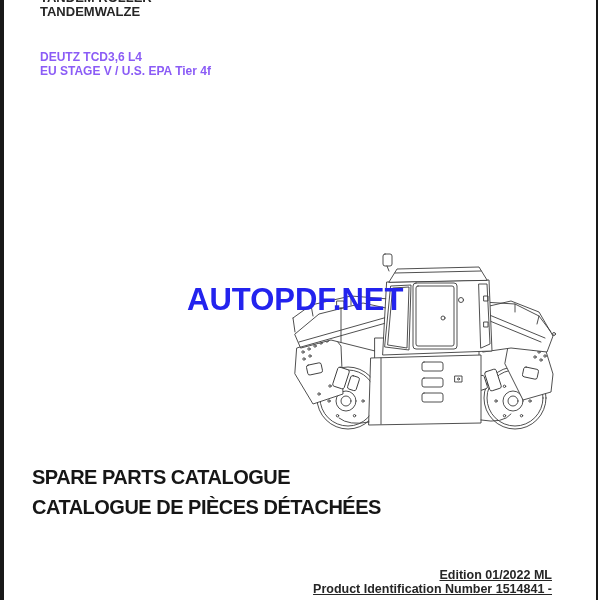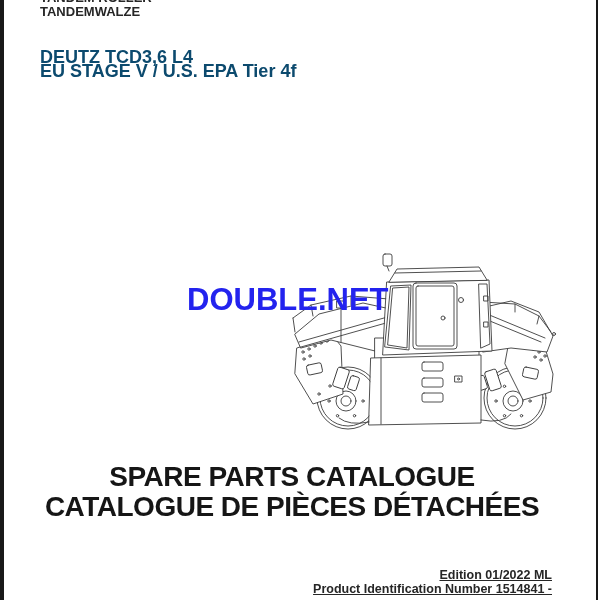--- a/index.html
+++ b/index.html
@@ -12,51 +12,51 @@
   .edge-left{position:absolute;left:0;top:0;width:4px;height:600px;background:#191919;}
   .edge-right{position:absolute;left:596px;top:0;width:2px;height:600px;background:#191919;}
 
   .model-block{
     position:absolute;left:40px;top:-9px;
     font-size:13px;line-height:13.5px;font-weight:700;color:#262626;
     white-space:pre;
   }
   .engine-block{
     position:absolute;left:40px;top:51px;
-    font-size:18px;line-height:13.5px;font-weight:700;color:#0c4a6e;
+    font-size:12px;line-height:13.5px;font-weight:700;color:#8b5cf6;
     white-space:pre;
   }
   .watermark{
     position:absolute;left:187px;top:282px;
     font-size:31px;font-weight:700;color:#2323ee;
     letter-spacing:0px;z-index:5;white-space:pre;
   }
   .illustration{position:absolute;left:283px;top:252px;width:285px;height:183px;z-index:2;}
   .titles{
     position:absolute;right:48px;top:462px;width:520px;
-    text-align:center;font-size:28px;line-height:30px;font-weight:700;
+    text-align:left;font-size:20px;line-height:30px;font-weight:700;
     letter-spacing:-0.5px;color:#161616;white-space:pre;
   }
   .footer{
     position:absolute;right:48px;top:568px;width:520px;
     text-align:right;font-size:12.5px;line-height:14px;font-weight:700;
     color:#262626;white-space:pre;text-decoration:underline;
   }
 </style>
 </head>
 <body>
 
 <div class="edge-left"></div>
 <div class="edge-right"></div>
 
 <div class="model-block"><div>TANDEM ROLLER</div><div>TANDEMWALZE</div></div>
 
 <div class="engine-block"><div>DEUTZ TCD3,6 L4</div><div>EU STAGE V / U.S. EPA Tier 4f</div></div>
 
-<div class="watermark">DOUBLE.NET</div>
+<div class="watermark">AUTOPDF.NET</div>
 
 <svg class="illustration" viewBox="0 0 285 183" xmlns="http://www.w3.org/2000/svg" fill="none" stroke="#3c3c3c" stroke-width="0.9" stroke-linejoin="round" stroke-linecap="round">
 
   <g>
     <circle cx="65" cy="146" r="31" fill="#fff"></circle>
     <circle cx="65" cy="146" r="28"></circle>
     <circle cx="63" cy="149" r="10"></circle>
     <circle cx="63" cy="149" r="5"></circle>
     <circle cx="80" cy="149" r="1.2"></circle>
       <circle cx="71.5" cy="163.7" r="1.2"></circle>

